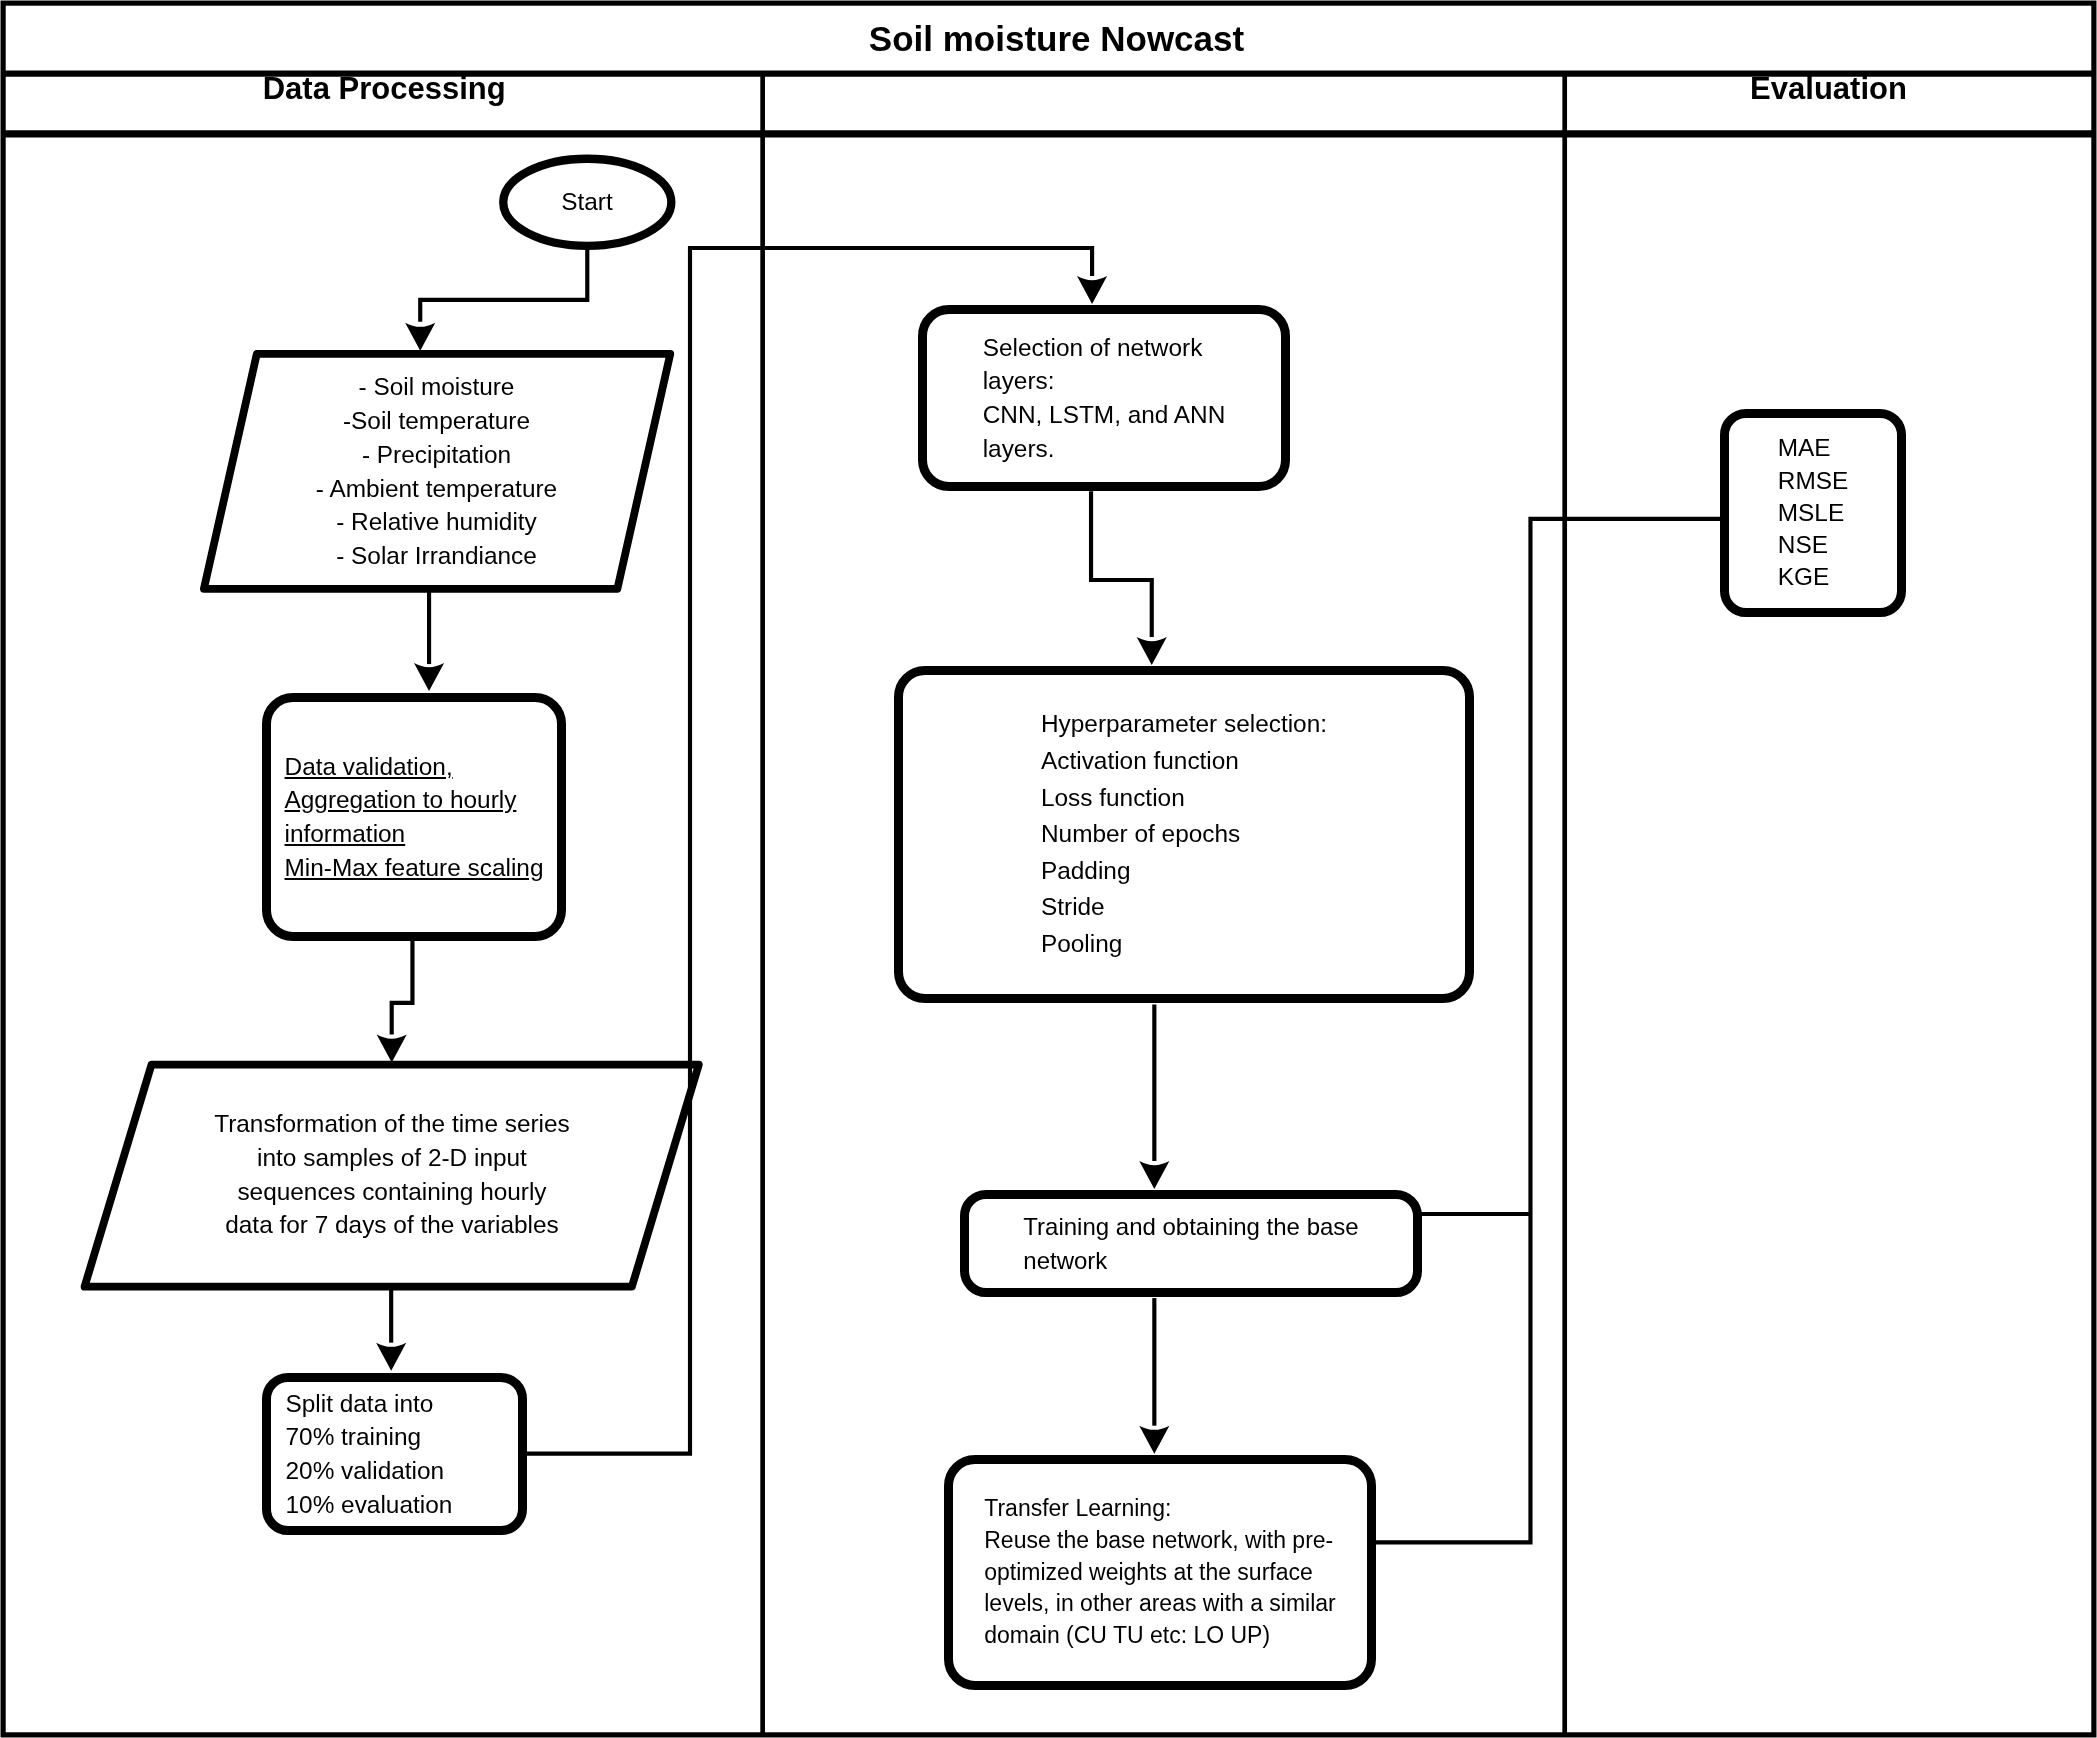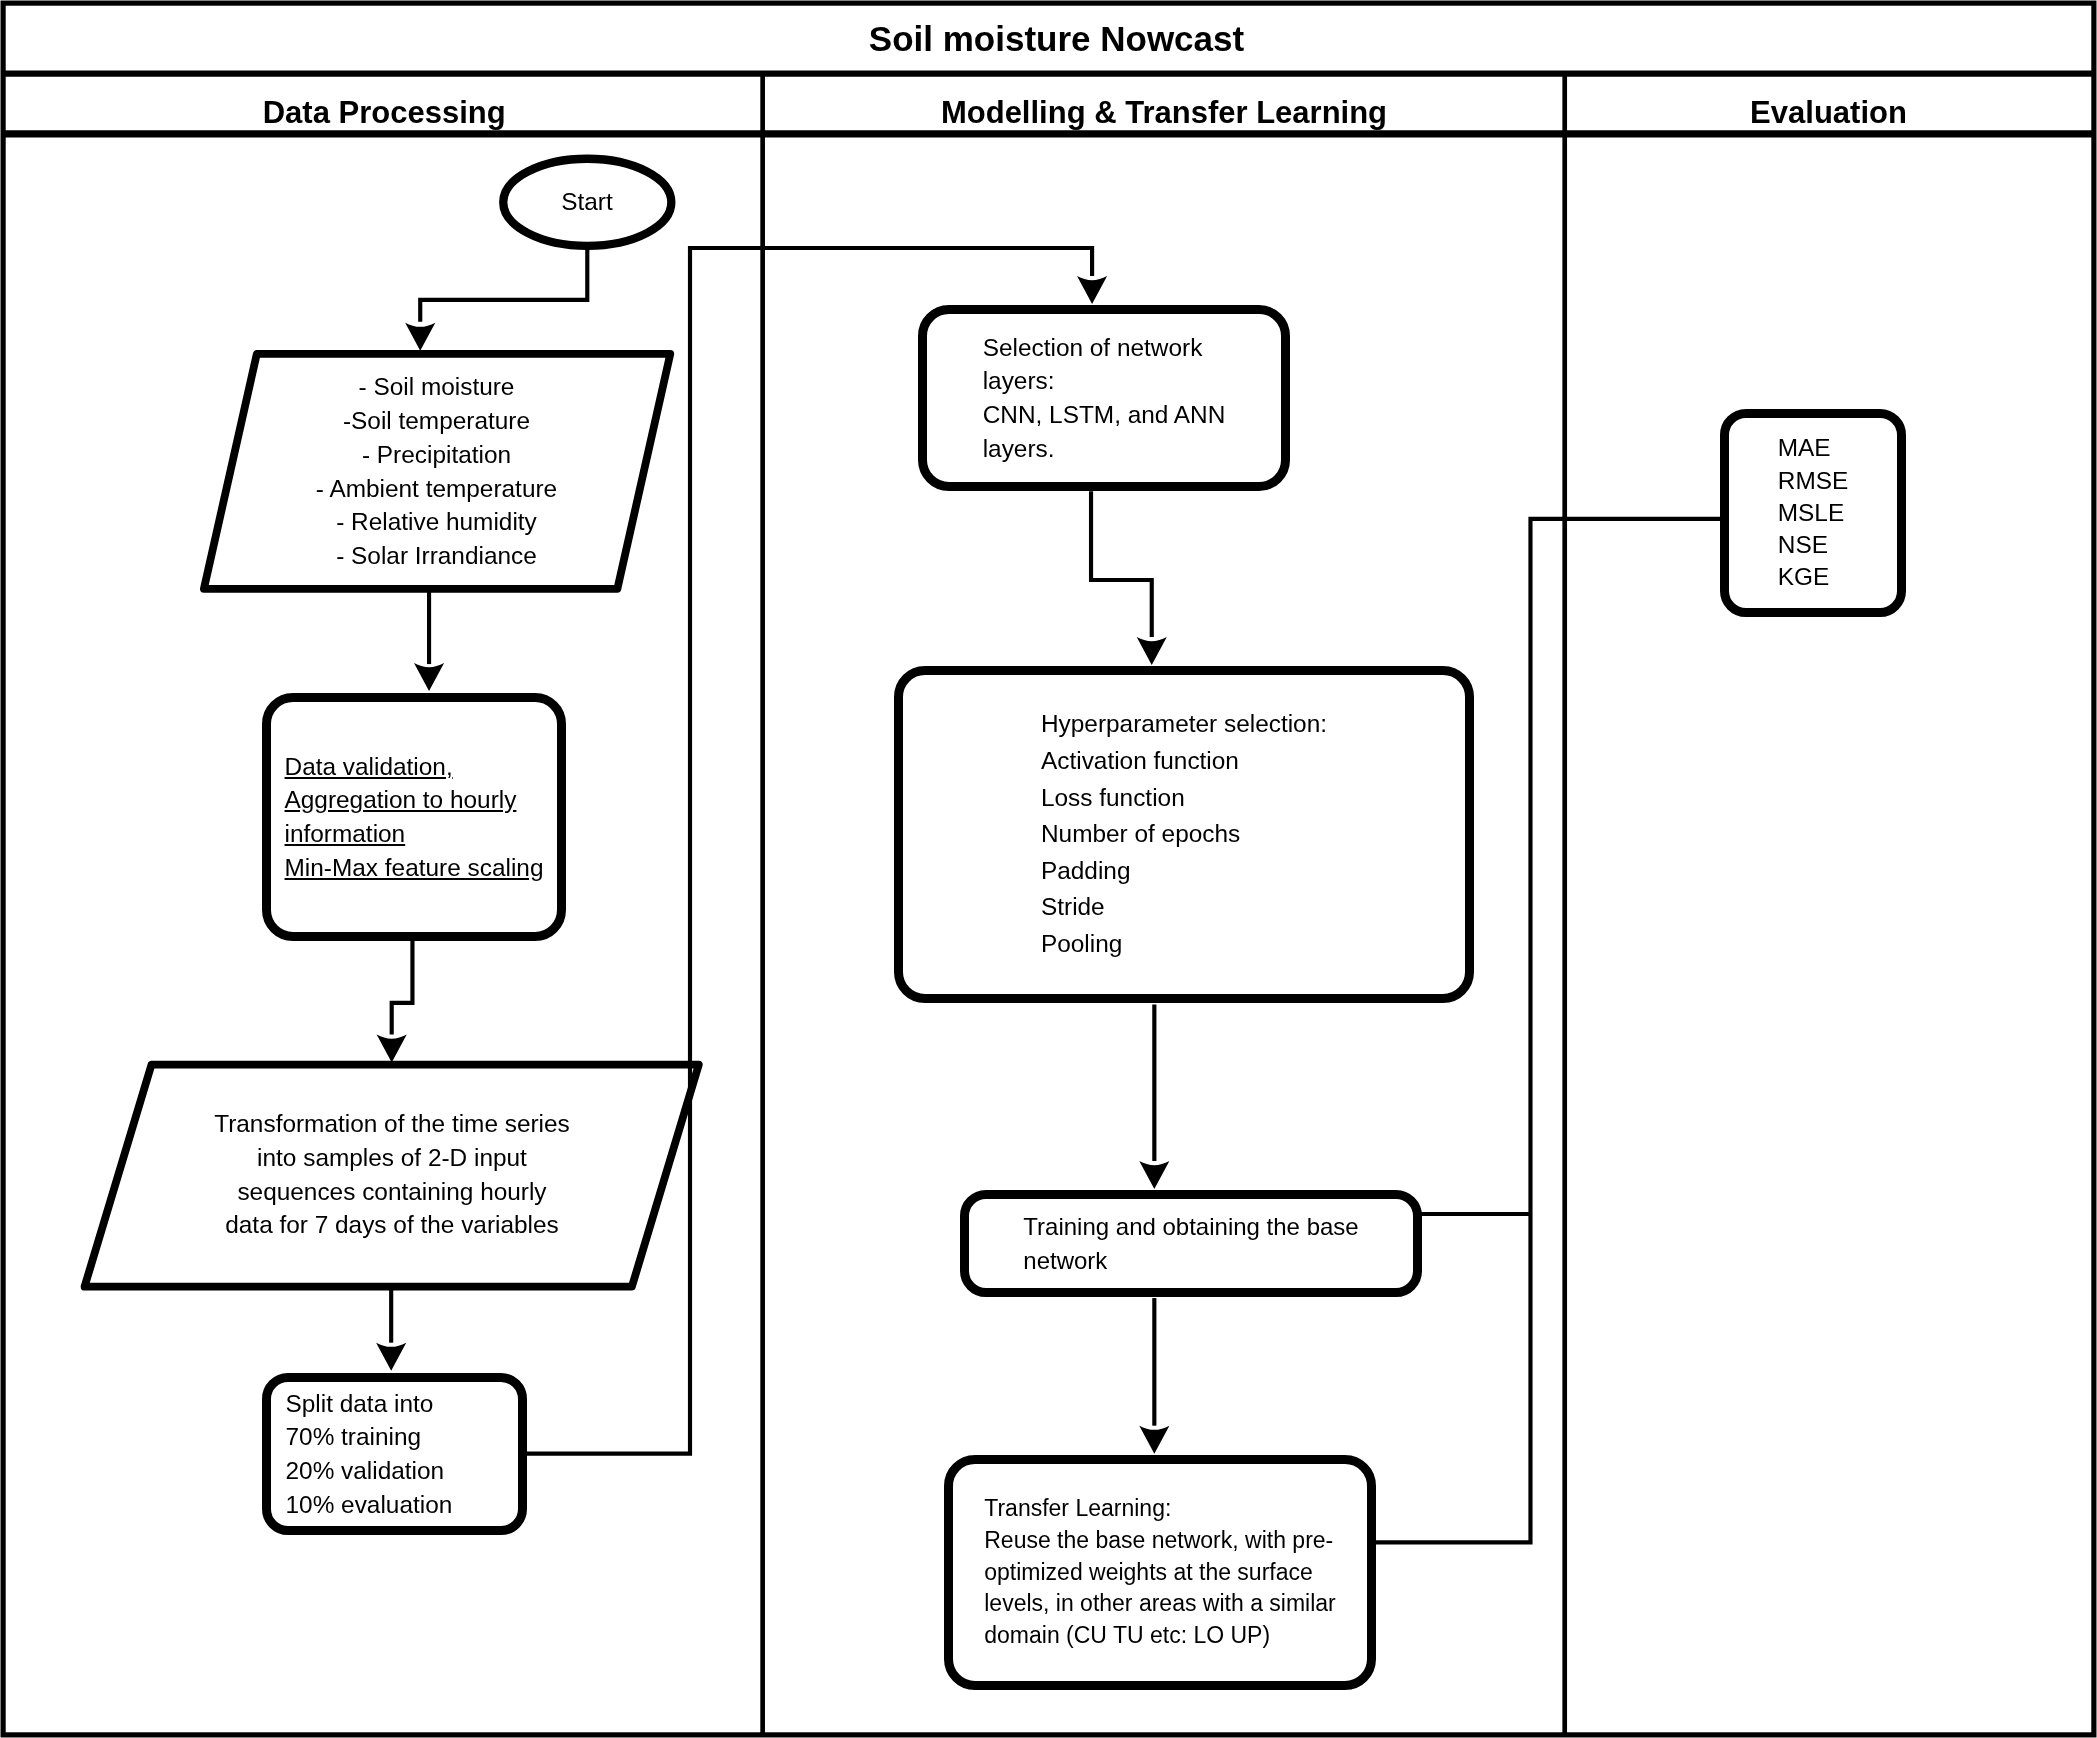--- a/index.html
+++ b/index.html
@@ -6,21 +6,21 @@
   .canvas{
     position:relative;width:2097px;height:1738px;background:#fff;
     font-family:"Liberation Sans", sans-serif;color:#000;overflow:hidden;
   }
   svg.layer{position:absolute;left:0;top:0;width:2097px;height:1738px;}
   .txt{position:absolute;display:flex;align-items:center;justify-content:center;
        text-align:center;white-space:pre-line;line-height:1.38;font-size:24.4px;}
   .title{position:absolute;left:0;top:6.2px;width:2097px;height:66px;
          display:flex;align-items:center;justify-content:center;
          font-size:35px;font-weight:bold;margin-left:8px;}
-  .hdr{position:absolute;top:84px;height:57px;display:flex;align-items:center;
+  .hdr{position:absolute;top:60px;height:57px;display:flex;align-items:center;
        justify-content:center;font-size:31px;font-weight:bold;}
   .hdr1{left:5.2px;width:758px;}
   .hdr2{left:763px;width:802px;}
   .hdr3{left:1565px;width:527px;}
   .node{position:absolute;box-sizing:border-box;border:9.3px solid #000;
         border-radius:31px;background:#fff;display:flex;align-items:center;
         justify-content:center;text-align:left;white-space:pre-line;
         line-height:1.38;font-size:24.4px;}
   .node.leftalign{justify-content:flex-start;text-align:left;padding-left:14.5px;}
   .node.r50{border-radius:26px;}
@@ -66,21 +66,20 @@
     <polyline points="2225,2502 2225,2748" fill="none" stroke="#000" stroke-width="8"></polyline>
     <path d="M2225,2802 L2196,2748 Q2225,2764 2254,2748 Z" fill="#000"></path>
 
     <polyline points="2600,2340 2950,2340" fill="none" stroke="#000" stroke-width="8"></polyline>
     <polyline points="2650,2973 2950,2973 2950,1000 3425,1000" fill="none" stroke="#000" stroke-width="8"></polyline>
     <path d="M3481,1000 L3427,971 Q3443,1000 3427,1029 Z" fill="#000"></path>
   </svg>
 
   <div class="title">Soil moisture Nowcast</div>
   <div class="hdr hdr1">Data Processing</div>
-  <div class="hdr hdr2">Modelling &amp; Transfer Learning</div>
   <div class="hdr hdr3">Evaluation</div>
 
   <div class="txt" style="left:504px;top:171px;width:166px;height:62px;">Start</div>
   <div class="txt" style="left:255px;top:363px;width:363px;height:217px;">- Soil moisture
 -Soil temperature
 - Precipitation
 - Ambient temperature
 - Relative humidity
 - Solar Irrandiance</div>
   <div class="txt" style="left:156px;top:1079px;width:472px;height:191px;">Transformation of the time series

